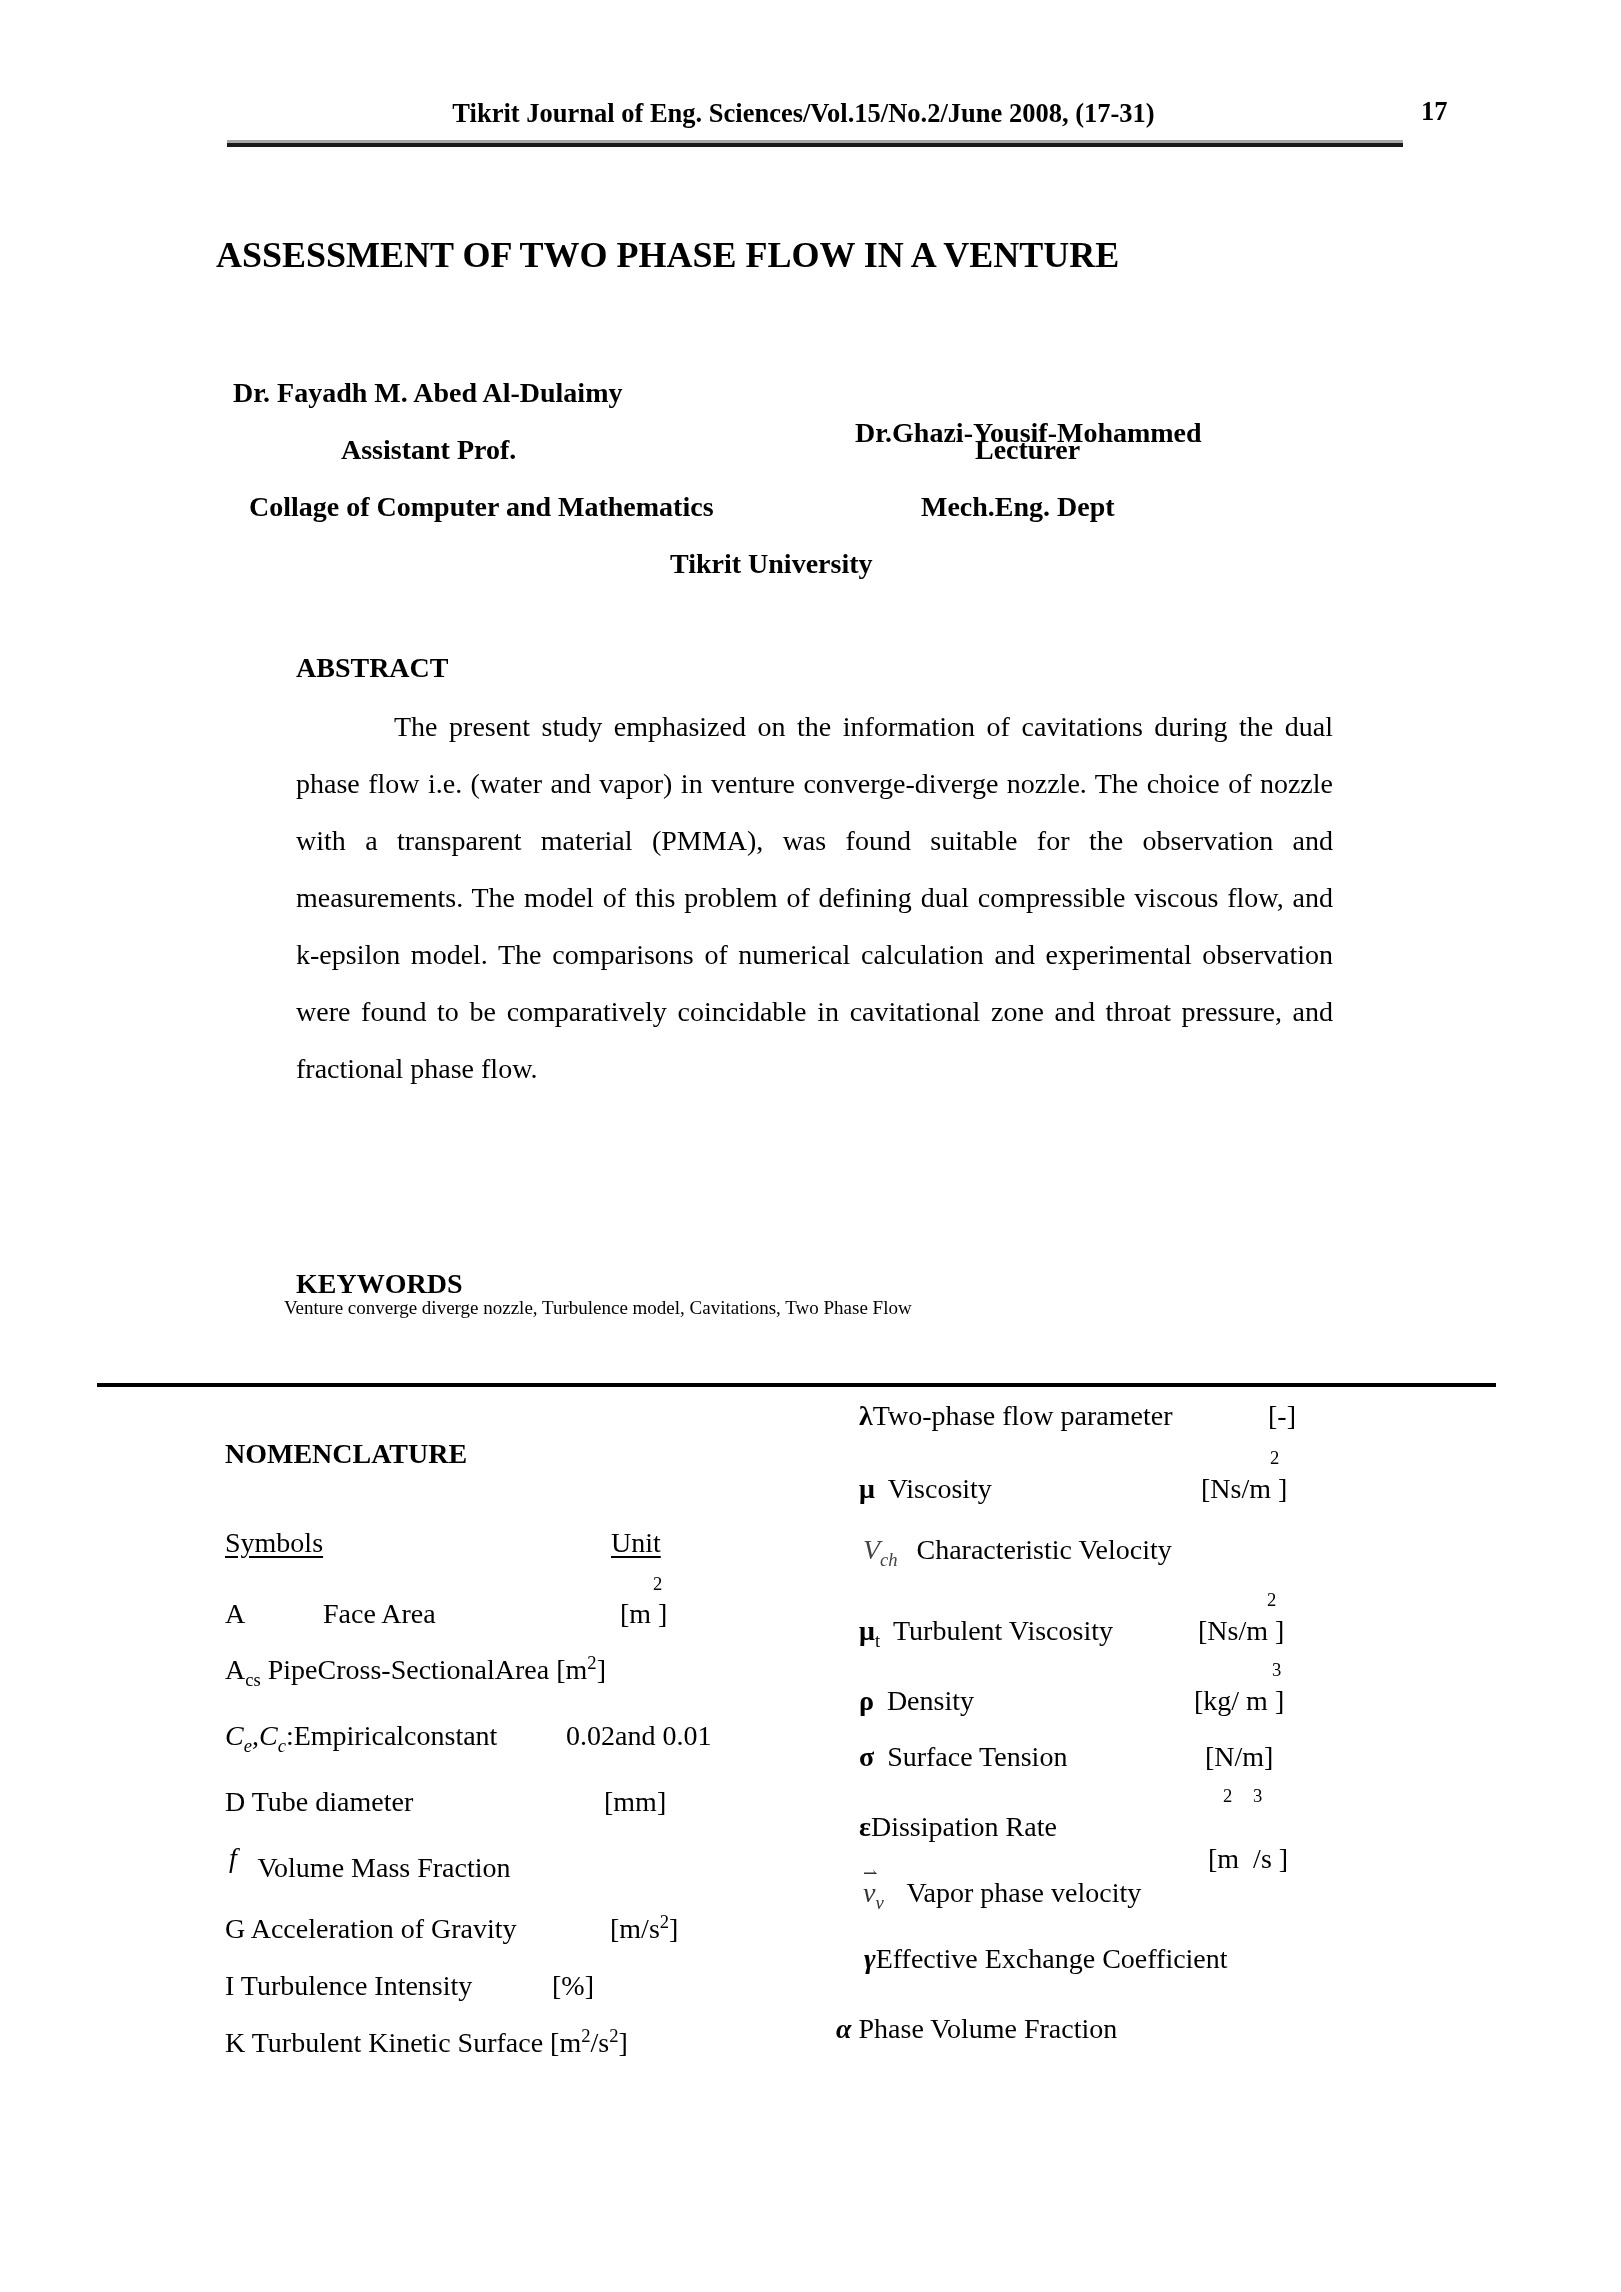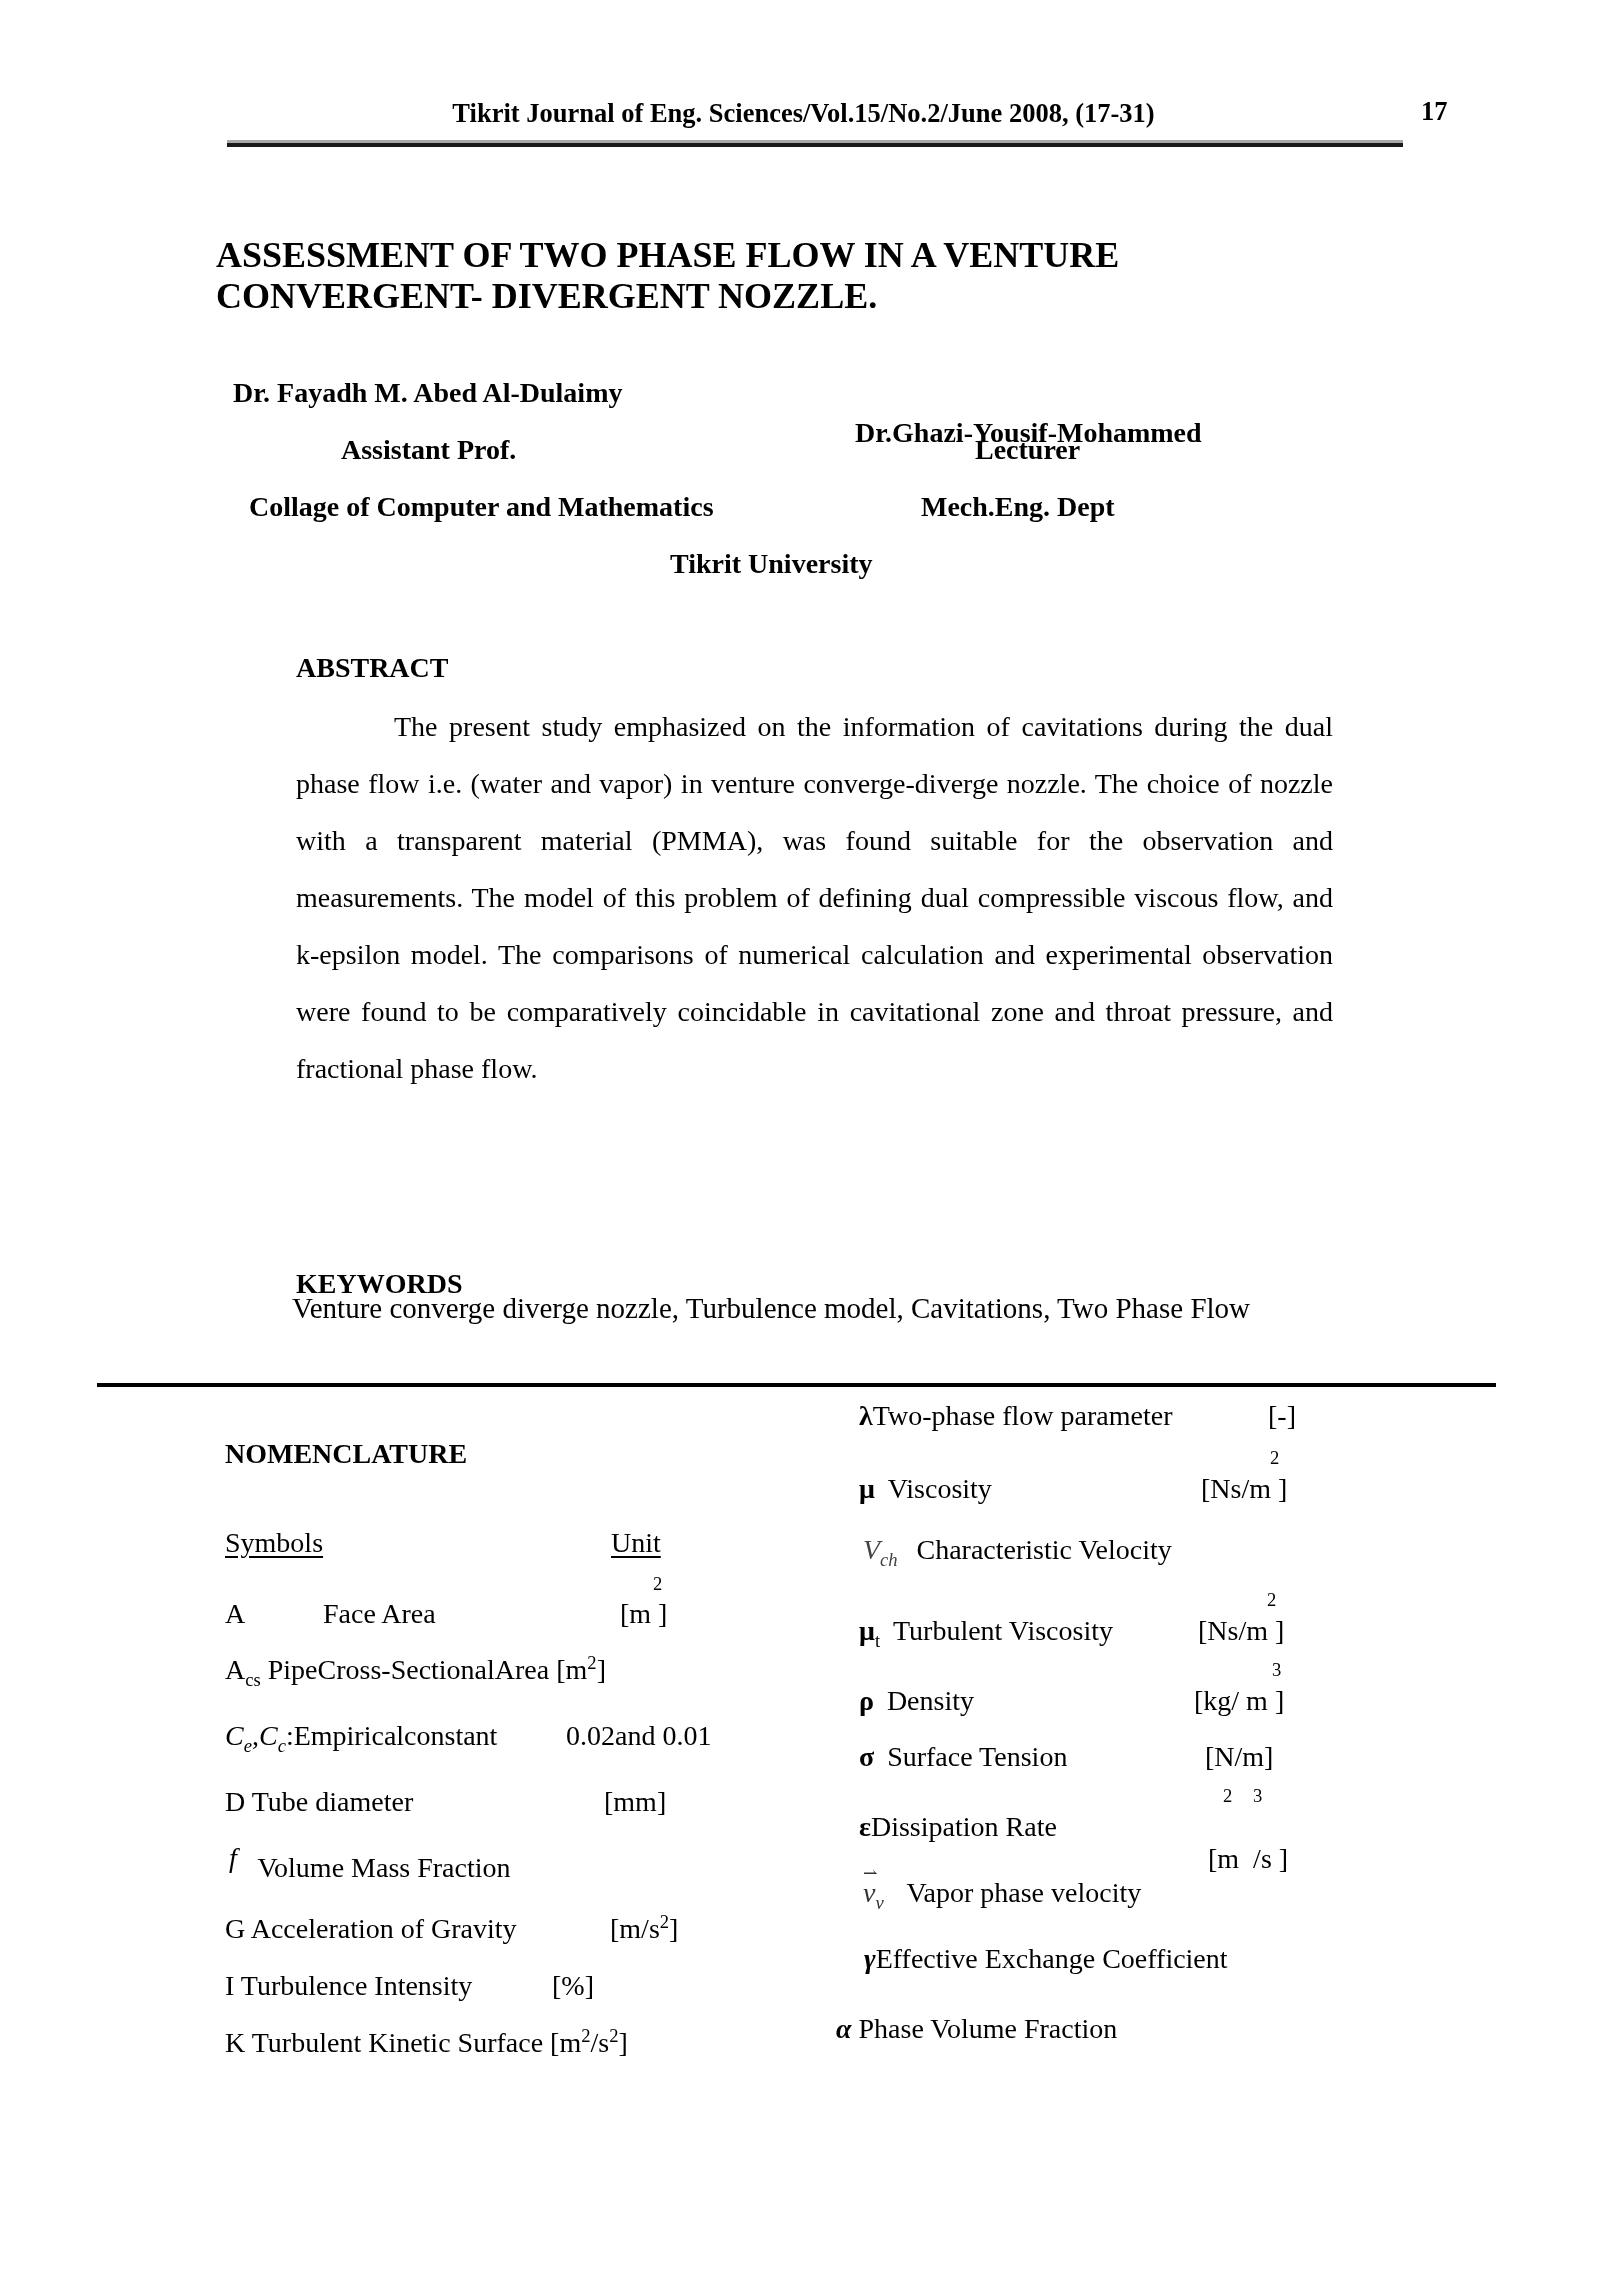--- a/index.html
+++ b/index.html
@@ -19,22 +19,22 @@
     font-size: 36px; font-weight: bold; line-height: 41px; white-space: normal; }
 
   .author { font-size: 28px; font-weight: bold; }
 
   
   .section-heading { font-size: 28px; font-weight: bold; }
   .abstract-body { position: absolute; left: 296px; top: 698px; width: 1037px;
     font-size: 28px; line-height: 57px; text-align: justify; }
   .abstract-body p { margin: 0; text-indent: 98px; text-align-last: left; }
 
-  .keywords-body { position: absolute; left: 292px; top: 1280px; width: 1037px;
-    font-size: 29px; line-height: 56px; text-align: justify; text-align-last: left; }
+  .keywords-body { position: absolute; left: 284px; top: 1280px; width: 1037px;
+    font-size: 19px; line-height: 56px; text-align: justify; text-align-last: left; }
 
   .divider { position: absolute; left: 97px; top: 1383px; width: 1399px; height: 3.9px; background: #000; }
 
   
   .nom { font-size: 28px; }
   .nom-heading { font-size: 28px; font-weight: bold; }
   .underline { text-decoration: underline; text-underline-offset: 3.9px; }
   .greek-bold { font-weight: bold; }
   .italic { font-style: italic; }
   .sup { font-size: 18.6px; vertical-align: super; line-height: 0; }
@@ -43,21 +43,20 @@
 </style>
 </head>
 <body>
 
 <div class="abs journal-header">Tikrit Journal of Eng. Sciences/Vol.15/No.2/June 2008, (17-31)</div>
 <div class="abs page-number">17</div>
 <div class="header-rule"></div>
 
 <div class="abs title">
   <div>ASSESSMENT OF TWO PHASE FLOW IN A VENTURE</div>
-  <div>CONVERGENT- DIVERGENT NOZZLE.</div>
 </div>
 
 <div class="abs author" style="left:233px; top:377px;">Dr. Fayadh M. Abed Al-Dulaimy</div>
 <div class="abs author" style="left:341px; top:434px;">Assistant Prof.</div>
 <div class="abs author" style="left:249px; top:491px;">Collage of Computer and Mathematics</div>
 
 <div class="abs author" style="left:855px; top:377px;margin-top:40px;">Dr.Ghazi-Yousif-Mohammed</div>
 <div class="abs author" style="left:975px; top:434px;">Lecturer</div>
 <div class="abs author" style="left:921px; top:491px;">Mech.Eng. Dept</div>
 

